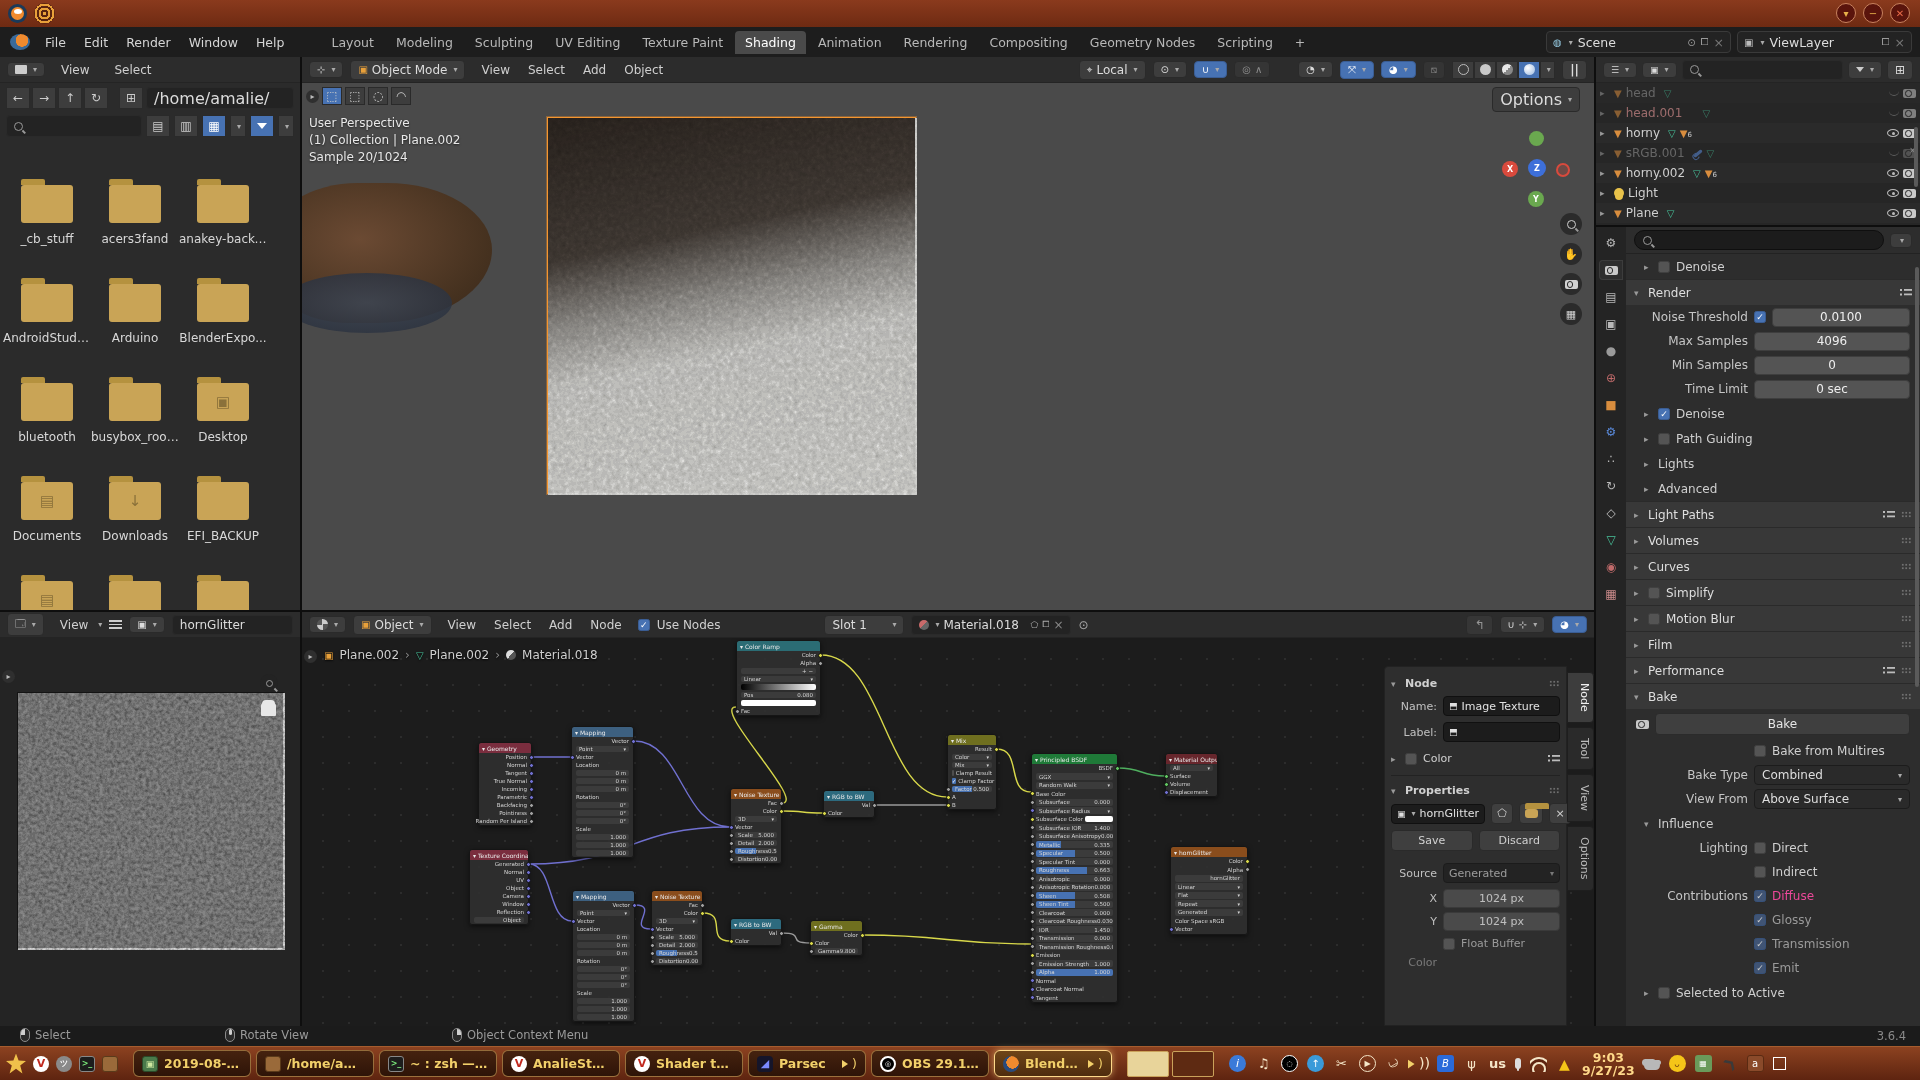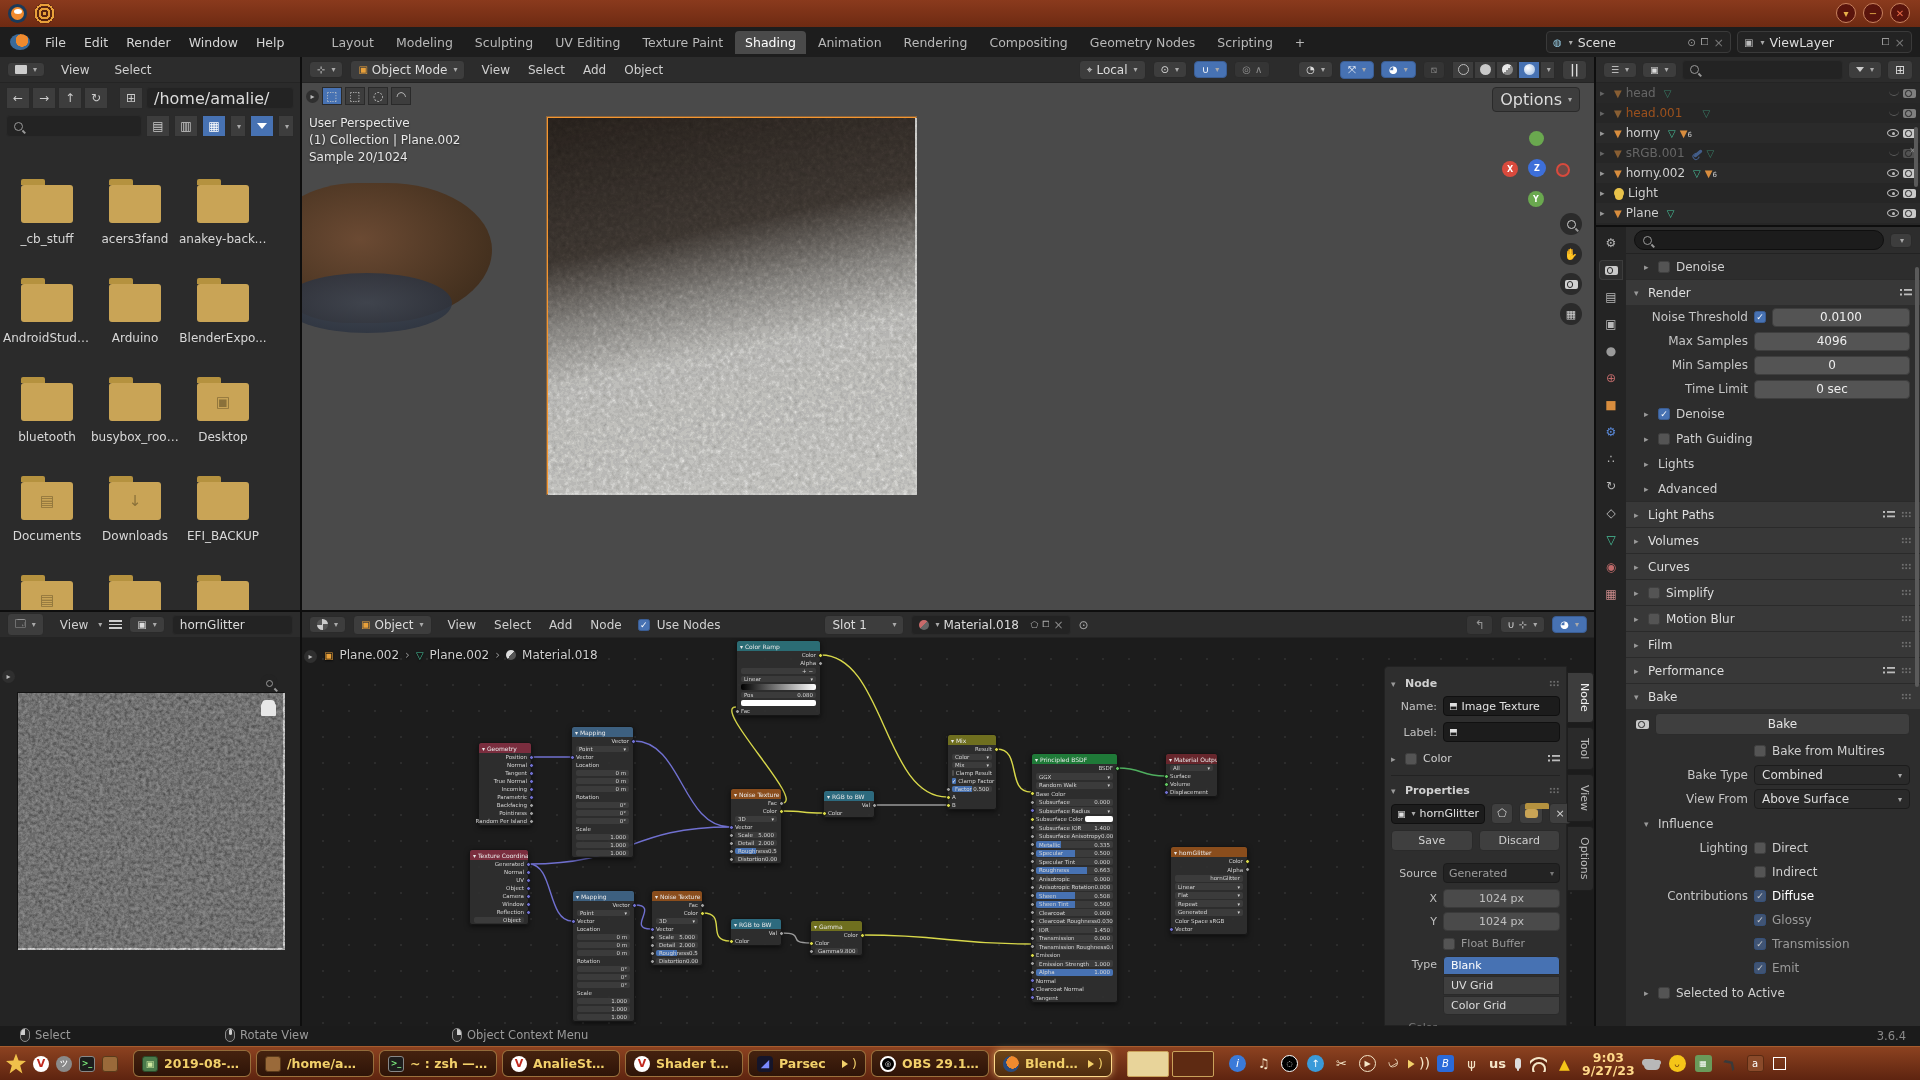--- a/index.html
+++ b/index.html
@@ -1264,28 +1264,20 @@
         </div>
         <div class="nprow" style="margin-top: -2px;">
           <div class="nplabel">Y</div>
           <div class="pfield" style="opacity: 0.75;">1024 px</div>
         </div>
         <div class="nprow">
           <div class="nplabel"></div>
           <div class="chk"></div>
           <div style="color: rgb(154, 154, 154);">Float Buffer</div>
         </div>
-        <div class="nprow" style="align-items: flex-start;">
-          <div class="nplabel" style="padding-top: 2px;">Type</div>
-          <div style="flex: 1 1 0%; display: flex; flex-direction: column; gap: 1px;">
-            <div class="typebtn sel" style="border-radius: 4px 4px 0px 0px;">Blank</div>
-            <div class="typebtn" style="border-radius: 0px;">UV Grid</div>
-            <div class="typebtn" style="border-radius: 0px 0px 4px 4px;">Color Grid</div>
-          </div>
-        </div>
         <div class="nprow">
           <div class="nplabel" style="opacity: 0.5;">Color</div>
         </div>
       </div>
     <div id="ntabs">
         <div class="ntab active">Node</div>
         <div class="ntab">Tool</div>
         <div class="ntab">View</div>
         <div class="ntab">Options</div>
       </div>
@@ -1317,21 +1309,21 @@
         <div class="tri-obj">▼</div>
         <div style="margin-right: 4px; color: rgb(154, 154, 154);">head</div>
         <div class="tri-mesh">▽</div>
         <div style="flex: 1 1 0%;"></div>
         <div class="eye-c"></div>
         <div class="camico"></div>
       </div>
       <div class="olrow" style="opacity: 0.55;">
         <div style="color: rgb(153, 153, 153); font-size: 9px; width: 10px;">▸</div>
         <div class="tri-obj">▼</div>
-        <div style="margin-right: 16px; color: #f97316;">head.001</div>
+        <div style="margin-right: 16px; color: #fca5a5;">head.001</div>
         <div class="tri-mesh">▽</div>
         <div style="flex: 1 1 0%;"></div>
         <div class="eye-c"></div>
         <div class="camico"></div>
       </div>
       <div class="olrow">
         <div style="color: rgb(153, 153, 153); font-size: 9px; width: 10px;">▸</div>
         <div class="tri-obj">▼</div>
         <div style="margin-right: 4px;">horny</div>
         <div class="tri-mesh">▽</div>
@@ -1544,21 +1536,21 @@
           <div>Direct</div>
         </div>
         <div class="prow">
           <div class="lab"></div>
           <div class="chk"></div>
           <div>Indirect</div>
         </div>
         <div class="prow">
           <div class="lab">Contributions</div>
           <div class="chk on dim">✓</div>
-          <div style="color: #ffffff;">Diffuse</div>
+          <div style="color: #ec4899;">Diffuse</div>
         </div>
         <div class="prow">
           <div class="lab"></div>
           <div class="chk on dim">✓</div>
           <div style="color: rgb(154, 154, 154);">Glossy</div>
         </div>
         <div class="prow">
           <div class="lab"></div>
           <div class="chk on dim">✓</div>
           <div style="color: rgb(154, 154, 154);">Transmission</div>

